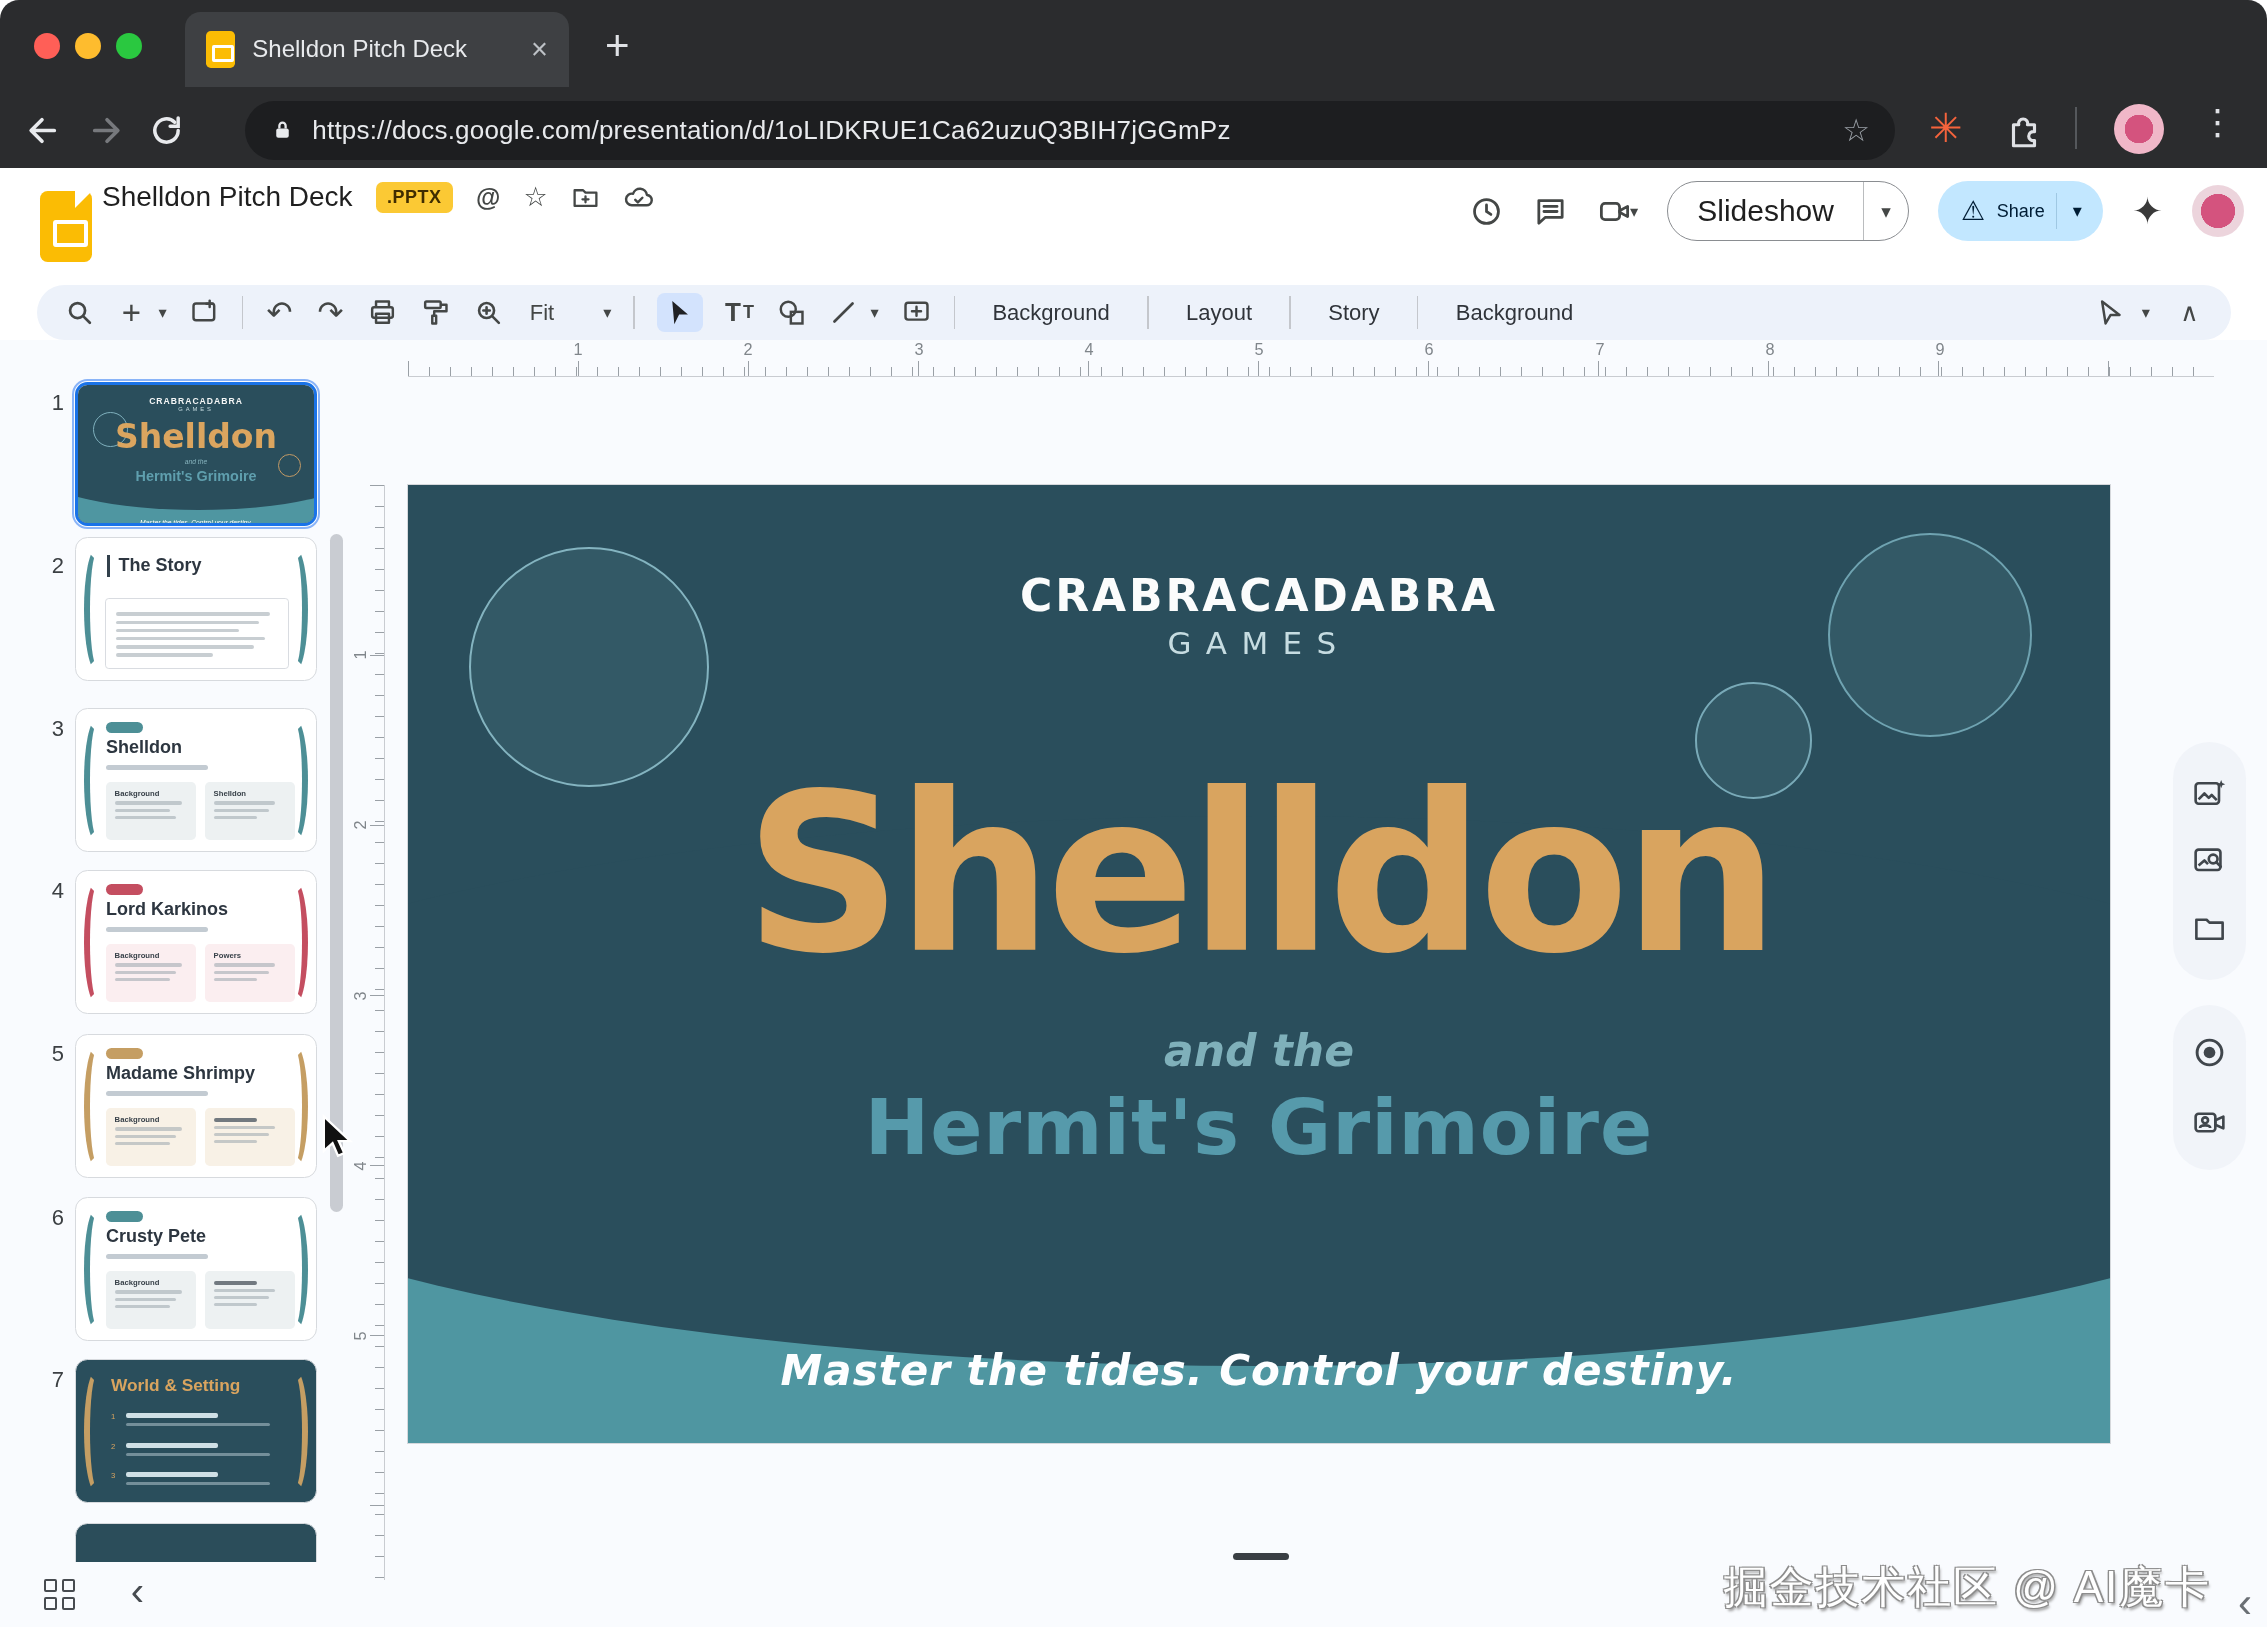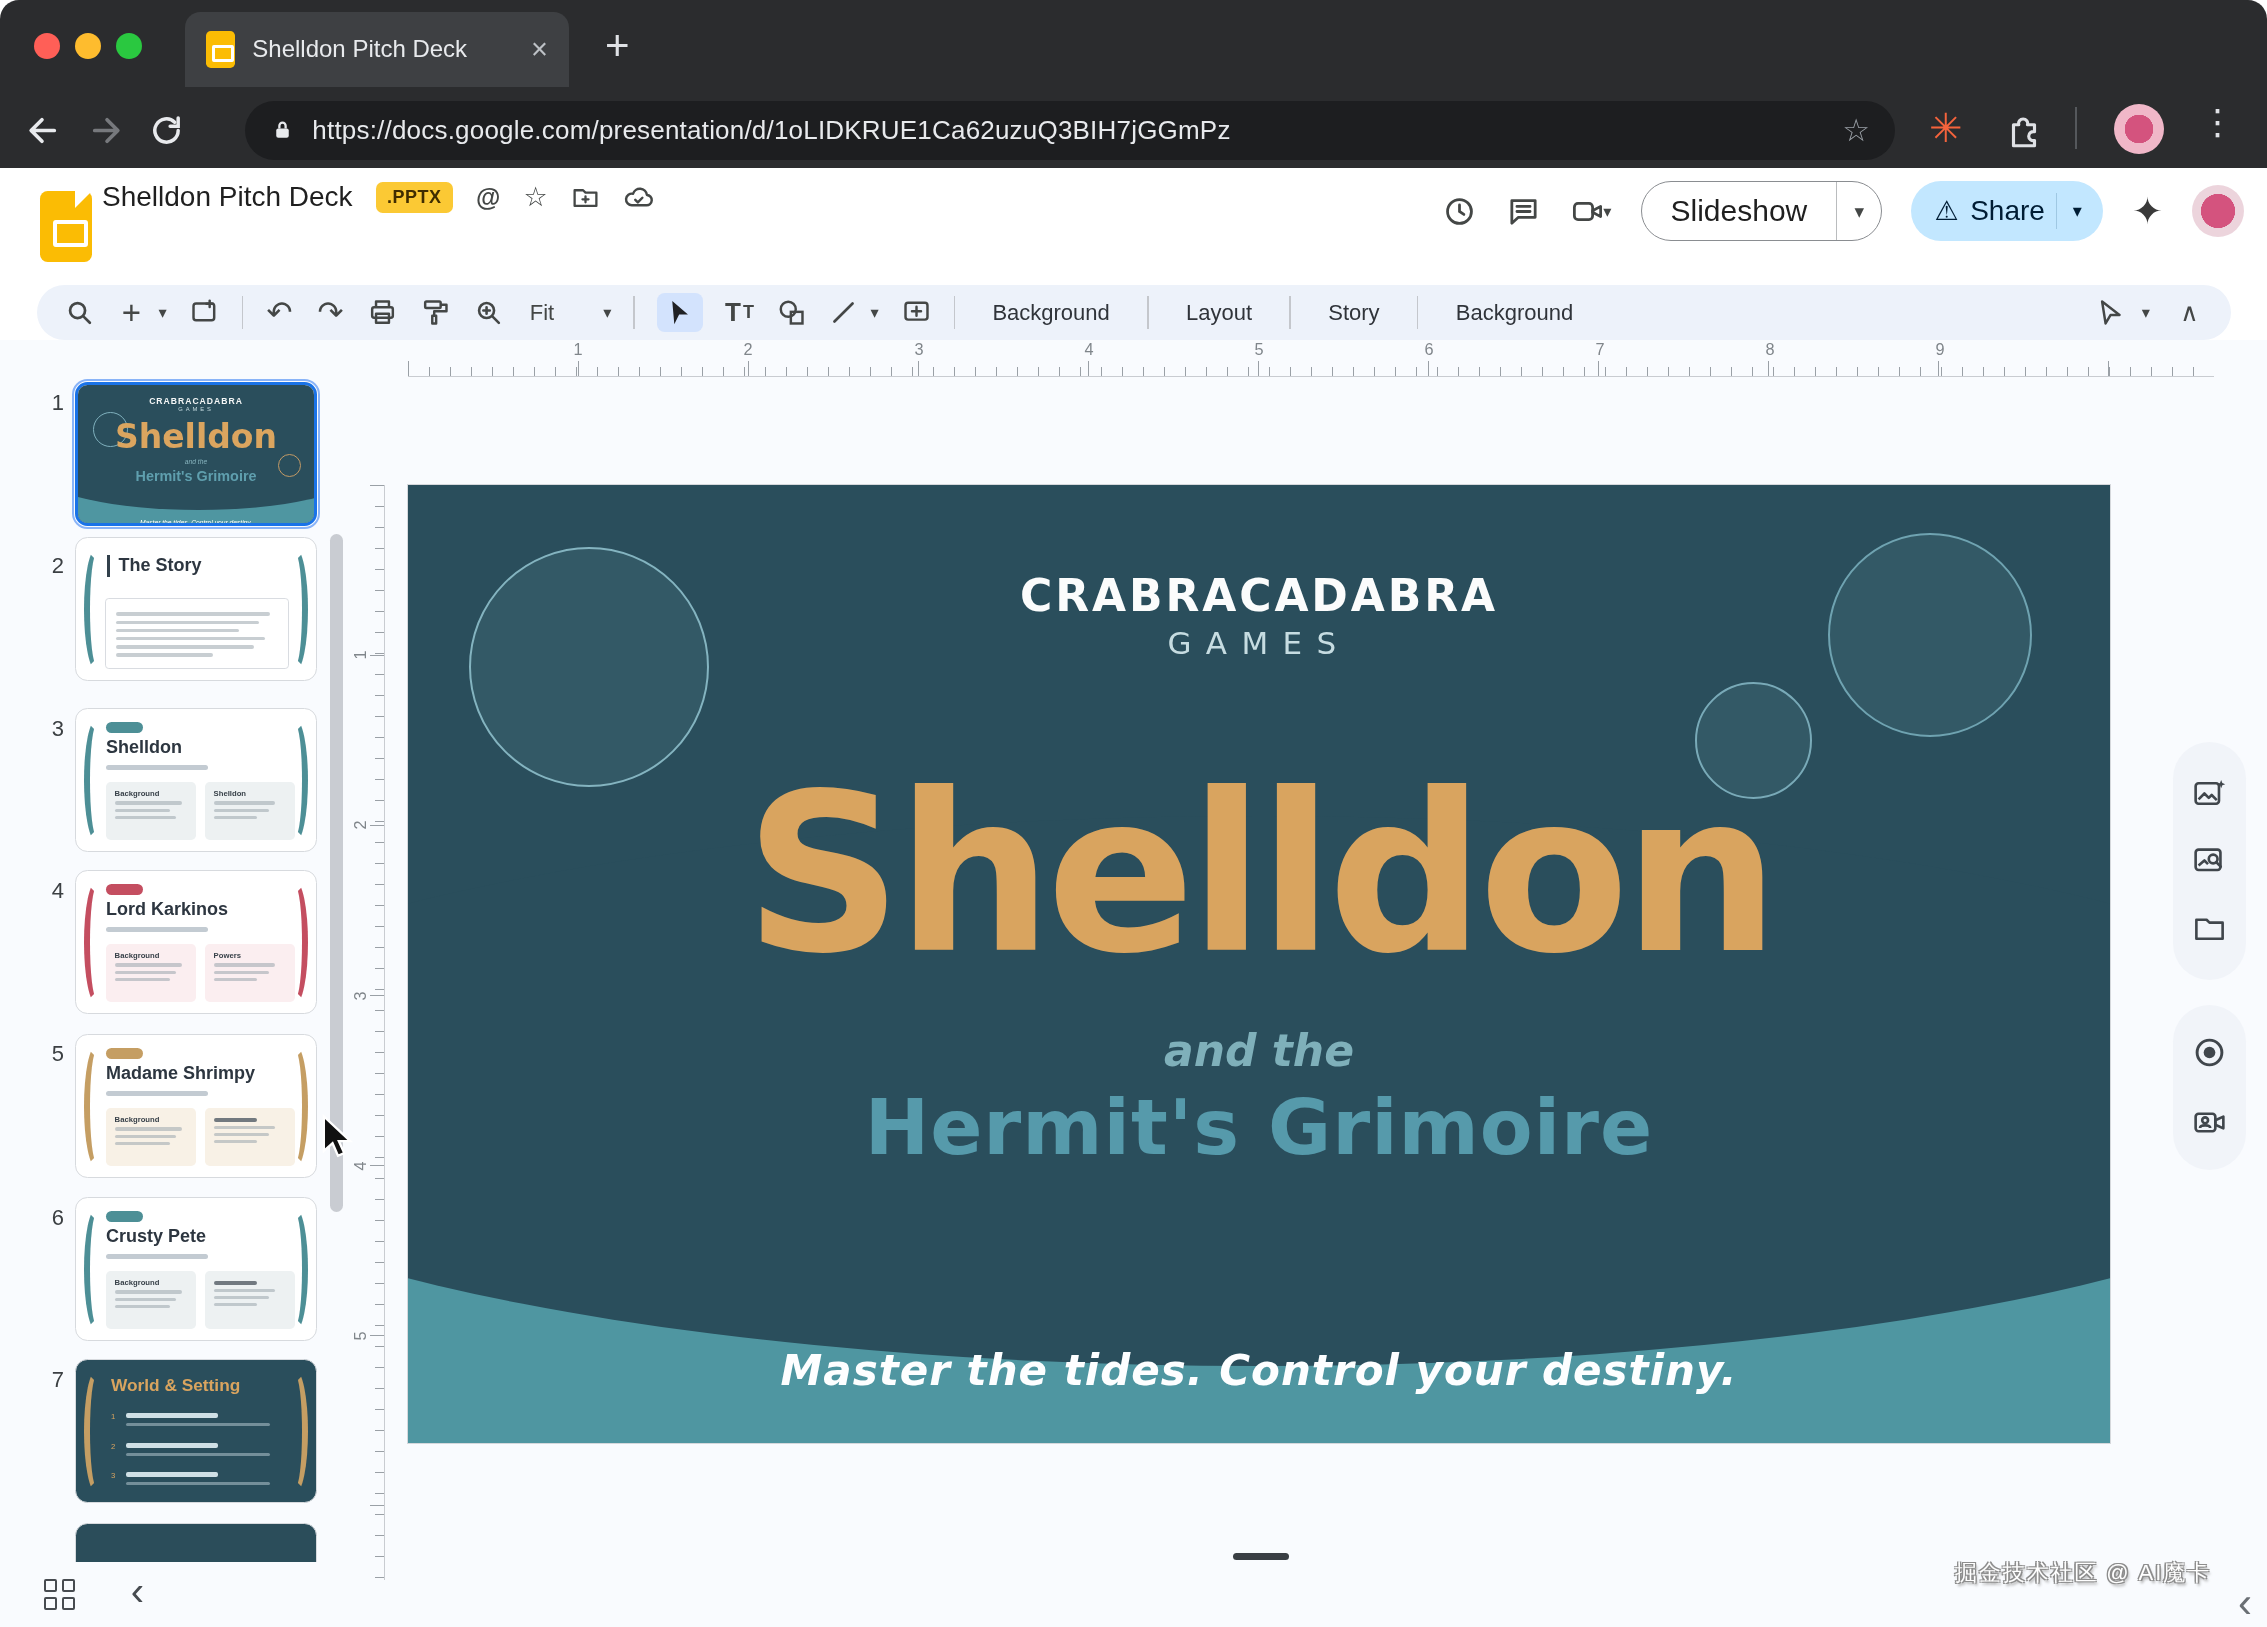--- a/index.html
+++ b/index.html
@@ -44,21 +44,21 @@
   #at-icon{font-size:25px;font-weight:bold}
   #star-icon{font-size:27px}
   #menu-row{position:absolute;left:104px;top:60px;display:flex;gap:37px}
   .menu-item{font-size:22px;color:#1f1f1f;padding:3.8px 1.9px}
   #hdr-right{position:absolute;right:23px;top:13.4px;display:flex;align-items:center;gap:29px}
   #slideshow-btn{display:flex;align-items:center;height:60px;border:1.9px solid #8a8d91;border-radius:31px;overflow:hidden;background:#fff}
   #slideshow-label{font-size:30px;color:#1f1f1f;padding:0 29px}
   #slideshow-arrow{font-size:19px;color:#444746;padding:0 17.3px;border-left:1.9px solid #babcbe;height:100%;display:flex;align-items:center}
   #share-btn{display:flex;align-items:center;height:60px;background:#c2e7ff;border-radius:31px;color:#001d35;padding:0 5.8px 0 23px;gap:11.5px}
   #share-warn{font-size:27px}
-  #share-label{font-size:28px;font-weight:500}
+  #share-label{font-size:18px;font-weight:500}
   #share-arrow{font-size:18px;padding:0 15.4px;border-left:1.4px solid #9fc8e3;height:60%;display:flex;align-items:center}
   #gem-diamond{font-size:37px;color:#3a3a3a}
   #hdr-avatar{width:52px;height:52px;border-radius:50%;background:radial-gradient(circle, #d4537e 0 46%, #ecd4dc 47% 72%, #e7e9ee 73% 100%)}
 
   
   #toolbar{position:absolute;left:37px;top:285px;width:2194px;height:55px;background:#edf2fa;border-radius:28px;display:flex;align-items:center;padding:0 27px;gap:22px}
   .tdiv{width:1.4px;height:33px;background:#c4c7cc;flex:0 0 auto}
   .tool{color:#444746;display:flex;align-items:center;justify-content:center;min-width:29px}
   .tool.active{background:#d3e3fd;border-radius:7.7px;padding:4.8px 8.6px}
   .dd{font-size:16.3px;color:#444746;margin-left:-9.6px}
@@ -155,21 +155,21 @@
 
   
   .rpanel{position:absolute;left:2173px;width:73px;background:#f1f4f9;border-radius:37px;display:flex;flex-direction:column;align-items:center;justify-content:space-around}
   #rpanel1{top:402px;height:238px;padding:17.3px 0}
   #rpanel2{top:665px;height:165px;padding:13.4px 0}
   .rp-ico{color:#40464c}
 
   #edge-chevron{position:absolute;left:2238px;top:1239px;font-size:42px;color:#6b7075}
 
   
-  #watermark{position:absolute;right:56px;top:1558px;font-size:22px;color:#ffffff;letter-spacing:1.9px;z-index:40;
+  #watermark{position:absolute;right:56px;top:1558px;font-size:44px;color:#ffffff;letter-spacing:1.9px;z-index:40;
     text-shadow:-1.4px -1.4px 0 #8d8d8d,1.4px -1.4px 0 #8d8d8d,-1.4px 1.4px 0 #8d8d8d,1.4px 1.4px 0 #8d8d8d,1.9px 2.9px 2.9px #9a9a9a}
   #cursor{position:absolute;left:317px;top:1114px;z-index:100}
 </style>
 </head>
 <body>
 
 <div id="chrome">
   <span class="tl red"></span>
   <span class="tl yellow"></span>
   <span class="tl green"></span>

